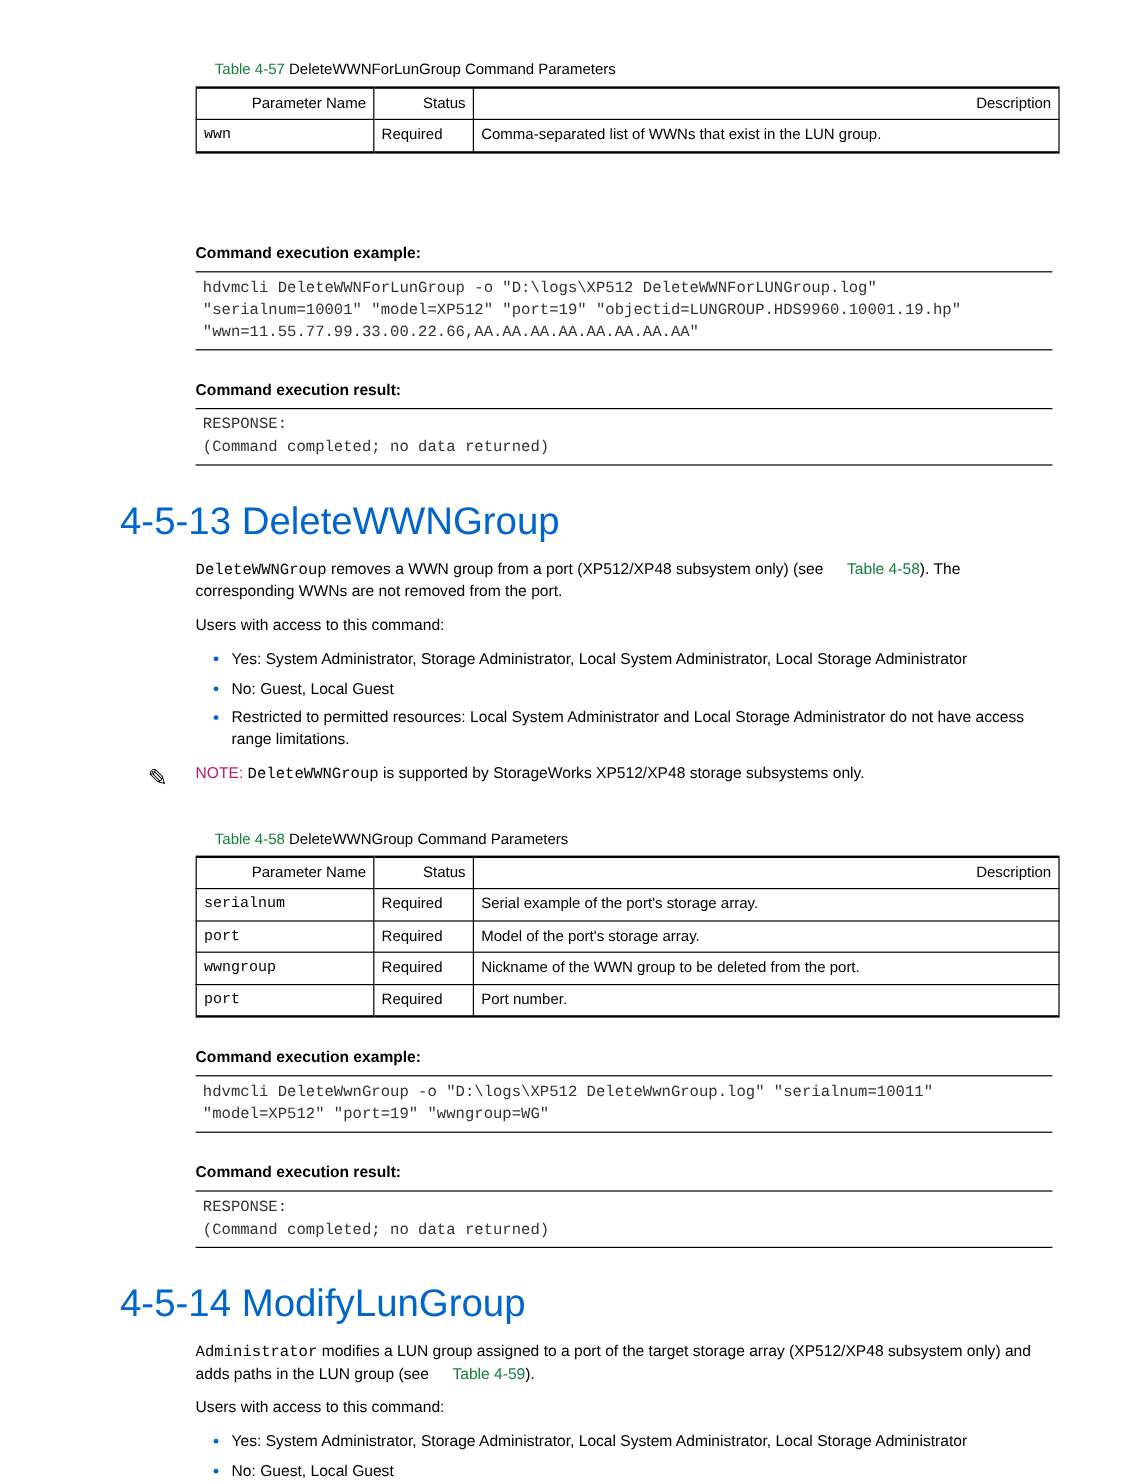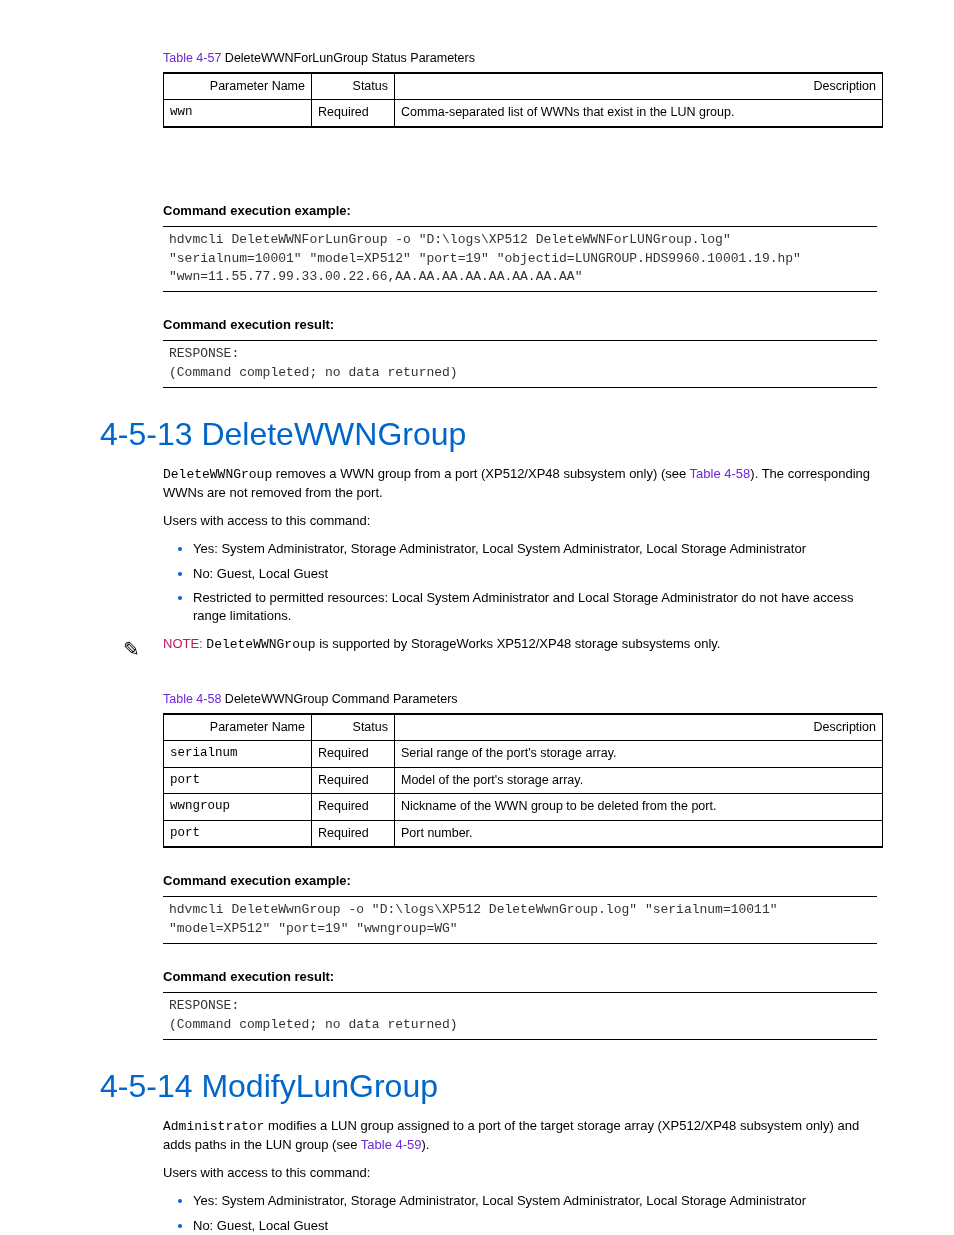--- a/index.html
+++ b/index.html
@@ -74,21 +74,22 @@
     font-size: 32px;
     margin: 24px 0 8px 0;
   }
   .body-p {
     margin-left: 63px;
     margin-top: 6px;
     margin-bottom: 10px;
     font-size: 13px;
   }
   .link {
-    color: #6d28d9;
+    color: #15803d;
+    margin-left: 16px;
   }
   ul.bullets {
     margin: 6px 0 10px 63px;
     padding-left: 30px;
   }
   ul.bullets li {
     margin-bottom: 6px;
   }
   ul.bullets li::marker {
     color: #0066cc;
@@ -113,21 +114,21 @@
     color: #be185d;
   }
   .inline-mono {
     font-family: Liberation Mono, monospace;
   }
 </style>
 </head>
 <body>
 
 <div class="table-caption">
-  <span class="link">Table 4-57</span><span class="caption-rest">  DeleteWWNForLunGroup Status Parameters</span>
+  <span class="link">Table 4-57</span><span class="caption-rest">  DeleteWWNForLunGroup Command Parameters</span>
 </div>
 
 <table>
   <thead>
     <tr>
       <th style="width:135px">Parameter Name</th>
       <th style="width:70px">Status</th>
       <th>Description</th>
     </tr>
   </thead>
@@ -181,21 +182,21 @@
     <tr>
       <th style="width:135px">Parameter Name</th>
       <th style="width:70px">Status</th>
       <th>Description</th>
     </tr>
   </thead>
   <tbody>
     <tr>
       <td class="mono">serialnum</td>
       <td>Required</td>
-      <td>Serial range of the port's storage array.</td>
+      <td>Serial example of the port's storage array.</td>
     </tr>
     <tr>
       <td class="mono">port</td>
       <td>Required</td>
       <td>Model of the port's storage array.</td>
     </tr>
     <tr>
       <td class="mono">wwngroup</td>
       <td>Required</td>
       <td>Nickname of the WWN group to be deleted from the port.</td>

